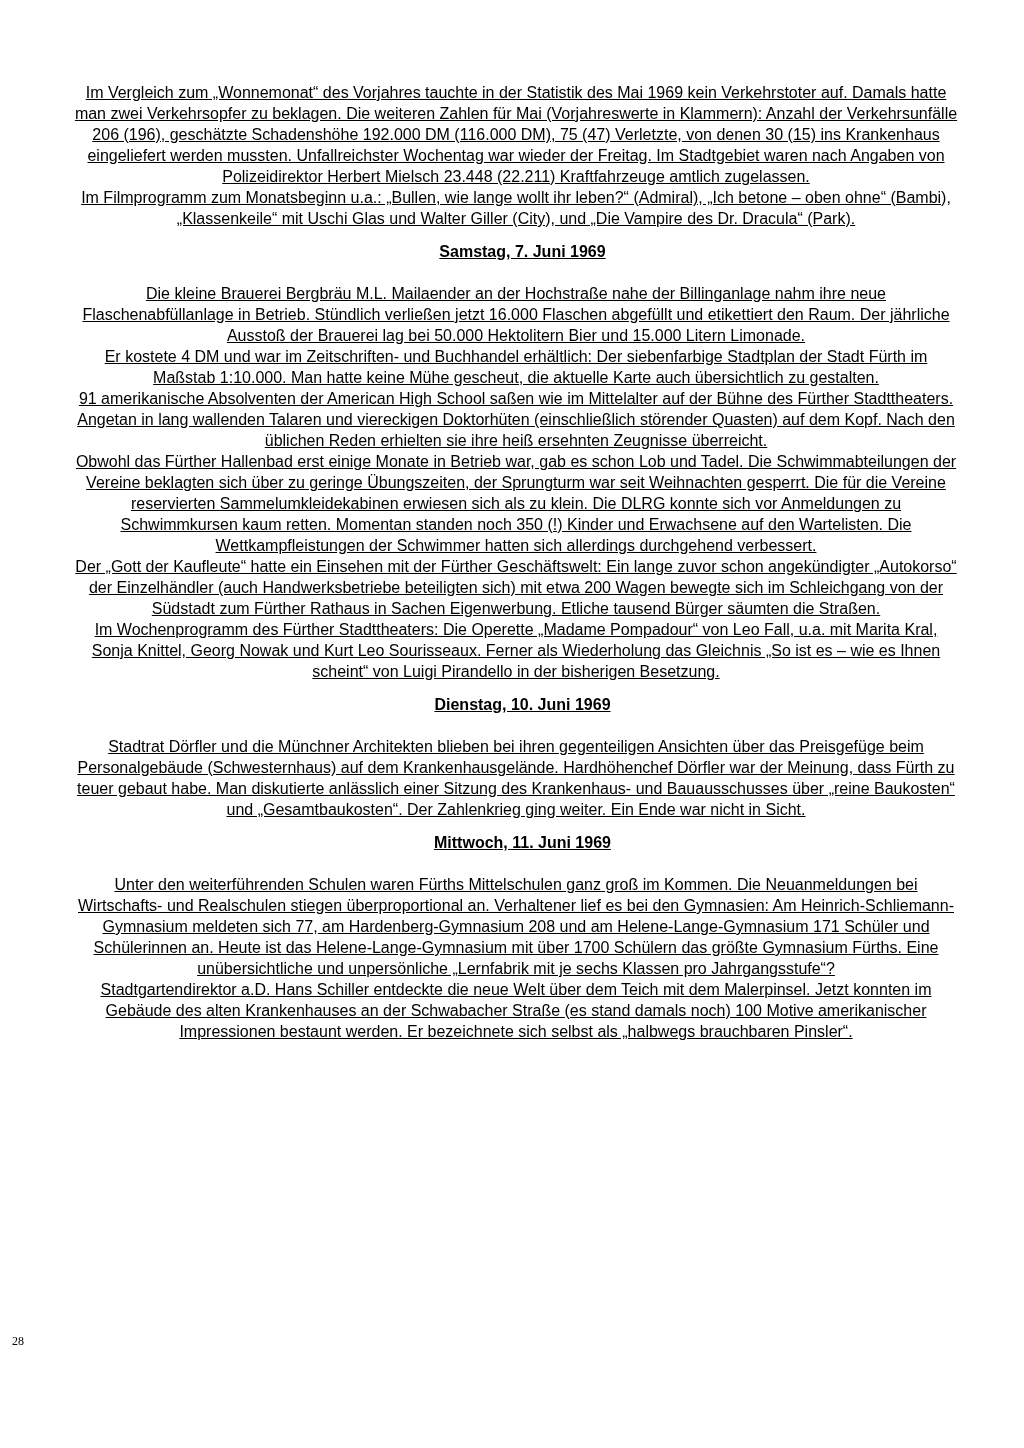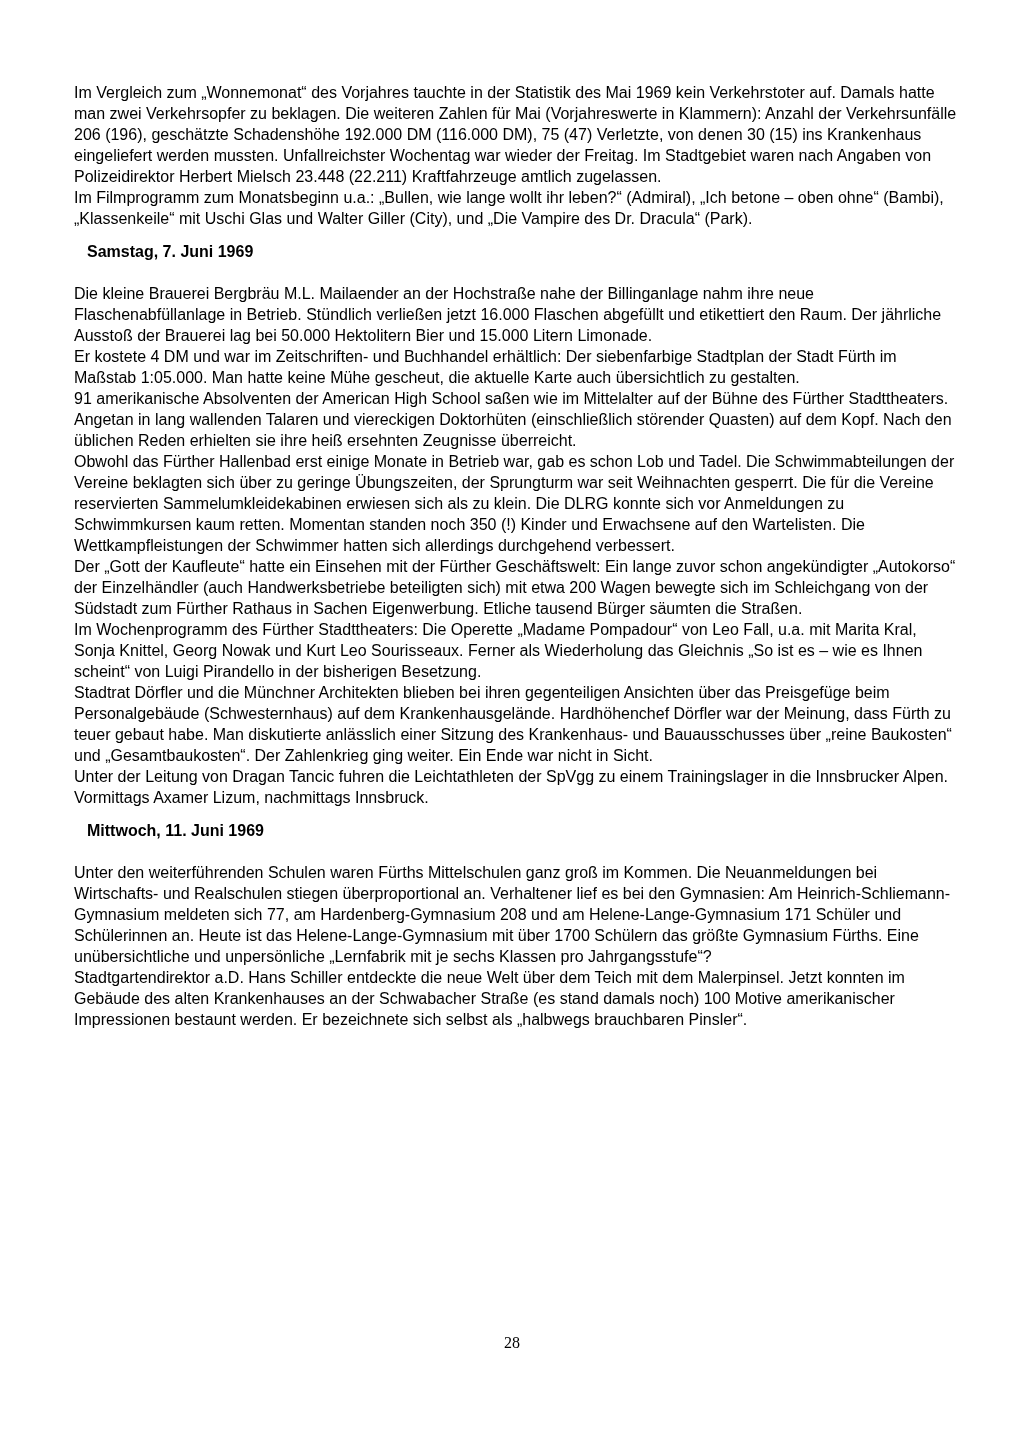--- a/index.html
+++ b/index.html
@@ -16,66 +16,67 @@
     color: #000000;
     box-sizing: border-box;
     padding: 82px 70px 0 74px;
     overflow: hidden;
   }
   .content {
     width: 884px;
     font-family: "Liberation Sans", "DejaVu Sans", sans-serif;
     font-size: 16px;
     line-height: 21px;
-    text-align: left;
+    text-align: center;
+    text-decoration: underline;
   }
   .content p {
     margin: 0;
   }
   .content h2.date-heading {
     font-family: "Liberation Sans", "DejaVu Sans", sans-serif;
     font-size: 16px;
     line-height: 21px;
     font-weight: bold;
     margin: 12px 0 21px 13px;
   }
   .page-number {
     position: absolute;
     left: 0;
     right: 0;
     top: 1334px;
-    text-align: center;
     font-family: "Liberation Serif", "DejaVu Serif", serif;
-    font-size: 16px;
+    font-size: 12px;
     color: #000000;
+    padding-left: 12px;
   }
 </style>
 </head>
 <body>
 
 <div class="page">
   <main class="content" id="sections">
       <section>
         <p>Im Vergleich zum „Wonnemonat“ des Vorjahres tauchte in der Statistik des Mai 1969 kein Verkehrstoter auf. Damals hatte man zwei Verkehrsopfer zu beklagen. Die weiteren Zahlen für Mai (Vorjahreswerte in Klammern): Anzahl der Verkehrsunfälle 206 (196), geschätzte Schadenshöhe 192.000 DM (116.000 DM), 75 (47) Verletzte, von denen 30 (15) ins Krankenhaus eingeliefert werden mussten. Unfallreichster Wochentag war wieder der Freitag. Im Stadtgebiet waren nach Angaben von Polizeidirektor Herbert Mielsch 23.448 (22.211) Kraftfahrzeuge amtlich zugelassen.</p>
         <p>Im Filmprogramm zum Monatsbeginn u.a.: „Bullen, wie lange wollt ihr leben?“ (Admiral), „Ich betone – oben ohne“ (Bambi), „Klassenkeile“ mit Uschi Glas und Walter Giller (City), und „Die Vampire des Dr. Dracula“ (Park).</p>
       </section>
       <section>
         <h2 class="date-heading">Samstag, 7. Juni 1969</h2>
         <p>Die kleine Brauerei Bergbräu M.L. Mailaender an der Hochstraße nahe der Billinganlage nahm ihre neue Flaschenabfüllanlage in Betrieb. Stündlich verließen jetzt 16.000 Flaschen abgefüllt und etikettiert den Raum. Der jährliche Ausstoß der Brauerei lag bei 50.000 Hektolitern Bier und 15.000 Litern Limonade.</p>
-        <p>Er kostete 4 DM und war im Zeitschriften- und Buchhandel erhältlich: Der siebenfarbige Stadtplan der Stadt Fürth im Maßstab 1:05.000. Man hatte keine Mühe gescheut, die aktuelle Karte auch übersichtlich zu gestalten.</p>
+        <p>Er kostete 4 DM und war im Zeitschriften- und Buchhandel erhältlich: Der siebenfarbige Stadtplan der Stadt Fürth im Maßstab 1:10.000. Man hatte keine Mühe gescheut, die aktuelle Karte auch übersichtlich zu gestalten.</p>
         <p>91 amerikanische Absolventen der American High School saßen wie im Mittelalter auf der Bühne des Fürther Stadttheaters. Angetan in lang wallenden Talaren und viereckigen Doktorhüten (einschließlich störender Quasten) auf dem Kopf. Nach den üblichen Reden erhielten sie ihre heiß ersehnten Zeugnisse überreicht.</p>
         <p>Obwohl das Fürther Hallenbad erst einige Monate in Betrieb war, gab es schon Lob und Tadel. Die Schwimmabteilungen der Vereine beklagten sich über zu geringe Übungszeiten, der Sprungturm war seit Weihnachten gesperrt. Die für die Vereine reservierten Sammelumkleidekabinen erwiesen sich als zu klein. Die DLRG konnte sich vor Anmeldungen zu Schwimmkursen kaum retten. Momentan standen noch 350 (!) Kinder und Erwachsene auf den Wartelisten. Die Wettkampfleistungen der Schwimmer hatten sich allerdings durchgehend verbessert.</p>
       </section>
       <section>
         <p>Der „Gott der Kaufleute“ hatte ein Einsehen mit der Fürther Geschäftswelt: Ein lange zuvor schon angekündigter „Autokorso“ der Einzelhändler (auch Handwerksbetriebe beteiligten sich) mit etwa 200 Wagen bewegte sich im Schleichgang von der Südstadt zum Fürther Rathaus in Sachen Eigenwerbung. Etliche tausend Bürger säumten die Straßen.</p>
         <p>Im Wochenprogramm des Fürther Stadttheaters: Die Operette „Madame Pompadour“ von Leo Fall, u.a. mit Marita Kral, Sonja Knittel, Georg Nowak und Kurt Leo Sourisseaux. Ferner als Wiederholung das Gleichnis „So ist es – wie es Ihnen scheint“ von Luigi Pirandello in der bisherigen Besetzung.</p>
       </section>
       <section>
+        <h2 class="date-heading">Dienstag, 10. Juni 1969</h2>
         <p>Stadtrat Dörfler und die Münchner Architekten blieben bei ihren gegenteiligen Ansichten über das Preisgefüge beim Personalgebäude (Schwesternhaus) auf dem Krankenhausgelände. Hardhöhenchef Dörfler war der Meinung, dass Fürth zu teuer gebaut habe. Man diskutierte anlässlich einer Sitzung des Krankenhaus- und Bauausschusses über „reine Baukosten“ und „Gesamtbaukosten“. Der Zahlenkrieg ging weiter. Ein Ende war nicht in Sicht.</p>
-        <p>Unter der Leitung von Dragan Tancic fuhren die Leichtathleten der SpVgg zu einem Trainingslager in die Innsbrucker Alpen. Vormittags Axamer Lizum, nachmittags Innsbruck.</p>
       </section>
       <section>
         <h2 class="date-heading">Mittwoch, 11. Juni 1969</h2>
         <p>Unter den weiterführenden Schulen waren Fürths Mittelschulen ganz groß im Kommen. Die Neuanmeldungen bei Wirtschafts- und Realschulen stiegen überproportional an. Verhaltener lief es bei den Gymnasien: Am Heinrich-Schliemann-Gymnasium meldeten sich 77, am Hardenberg-Gymnasium 208 und am Helene-Lange-Gymnasium 171 Schüler und Schülerinnen an. Heute ist das Helene-Lange-Gymnasium mit über 1700 Schülern das größte Gymnasium Fürths. Eine unübersichtliche und unpersönliche „Lernfabrik mit je sechs Klassen pro Jahrgangsstufe“?</p>
         <p>Stadtgartendirektor a.D. Hans Schiller entdeckte die neue Welt über dem Teich mit dem Malerpinsel. Jetzt konnten im Gebäude des alten Krankenhauses an der Schwabacher Straße (es stand damals noch) 100 Motive amerikanischer Impressionen bestaunt werden. Er bezeichnete sich selbst als „halbwegs brauchbaren Pinsler“.</p>
       </section>
     </main>
   <div class="page-number">28</div>
 </div>
 

